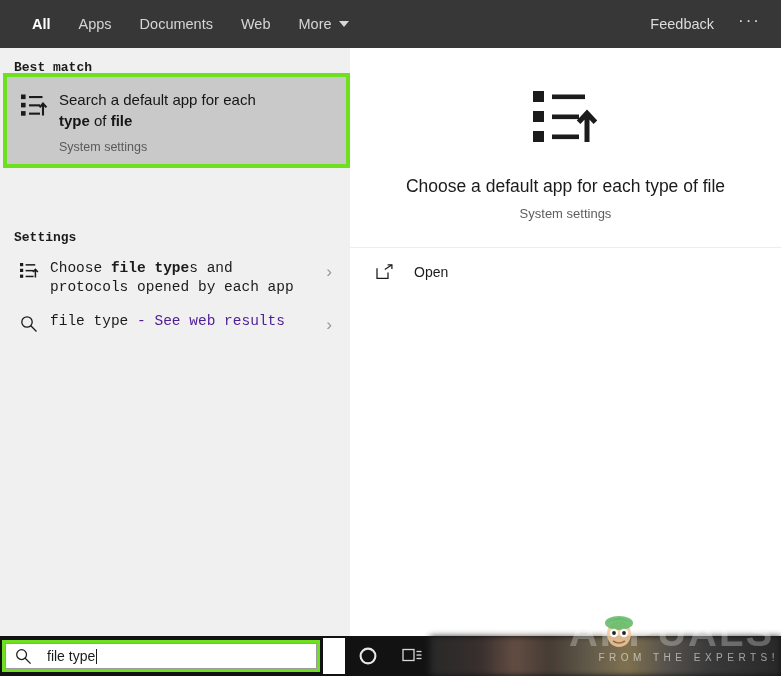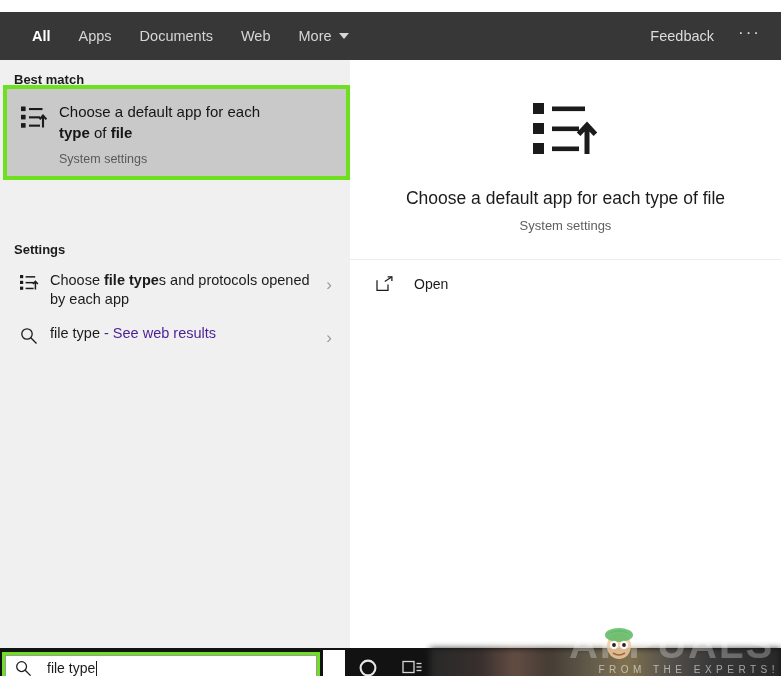--- a/index.html
+++ b/index.html
@@ -2,21 +2,21 @@
 <html><head>
 <meta charset="utf-8">
 <style>
   * { margin:0; padding:0; box-sizing:border-box; }
   html,body { width:781px; height:676px; overflow:hidden; }
   body {
     font-family:"Liberation Sans", sans-serif;
     background:#ffffff;
     -webkit-font-smoothing:antialiased;
   }
-  #app { position:relative; width:781px; height:562px;margin-top:12px; }
+  #app { position:relative; width:781px; height:562px; }
 
   
   .header {
     position:absolute; left:0; top:0; width:781px; height:48px;
     background:#373737; display:flex; align-items:center;
   }
   .nav { display:flex; align-items:center; height:48px; padding-left:18px; }
   .nav-item {
     color:#d6d6d6; font-size:14.5px; padding:0 14px; height:48px;
     display:flex; align-items:center; cursor:default; white-space:nowrap;
@@ -29,20 +29,21 @@
   .header-right {
     position:absolute; right:0; top:0; height:48px; display:flex; align-items:center;
   }
   .feedback { color:#dcdcdc; font-size:14.5px; padding:0 12px; }
   .ellipsis { color:#dcdcdc; font-size:17px; letter-spacing:2px; padding:0 20px 6px 12px; }
 
   
   .left-panel {
     position:absolute; left:0; top:48px; width:350px; height:588px;
     background:#f0f0f0;
+    font-family:Liberation Mono, monospace;
   }
   .section-head {
     font-size:13px; color:#1b1b1b; font-weight:bold;
     padding:12px 0 6px 14px;
   }
   .result-row {
     display:flex; align-items:flex-start; padding:8px 10px 8px 14px;
     cursor:default; position:relative;
   }
   .result-row .ricon {
@@ -226,21 +227,21 @@
           <rect x="0" y="9.8" width="4.6" height="4.6" fill="#1b1b1b"></rect>
           <rect x="0" y="18.1" width="4.6" height="4.6" fill="#1b1b1b"></rect>
           <rect x="8" y="3" width="13.5" height="2.1" fill="#1b1b1b"></rect>
           <rect x="8" y="11.3" width="11" height="2.1" fill="#1b1b1b"></rect>
           <rect x="8" y="19.6" width="11" height="2.1" fill="#1b1b1b"></rect>
           <path d="M22 22.6 V11 M18.6 14.4 L22 10.6 L25.4 14.4" stroke="#1b1b1b" stroke-width="2.1" fill="none"></path>
         </svg>
       </div>
       <div class="bm-text">
         <div class="bm-title">
-          <span>Choose a default app for each </span><b>type</b><span> of </span><b>file</b>
+          <span>Search a default app for each </span><b>type</b><span> of </span><b>file</b>
         </div>
         <div class="bm-sub">System settings</div>
       </div>
     </div>
   </div>
 
   <div class="right-panel">
     <div class="preview-card">
       <div class="preview-iconbox">
         <svg width="66" height="58" viewBox="0 0 66 58">

